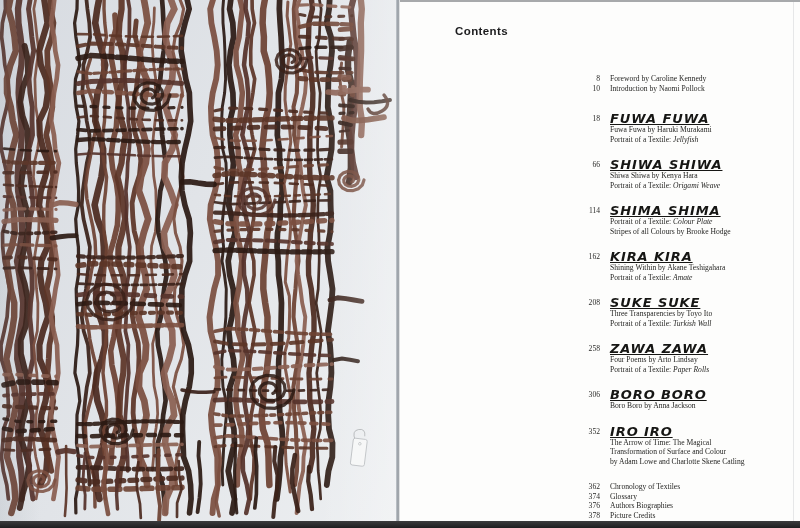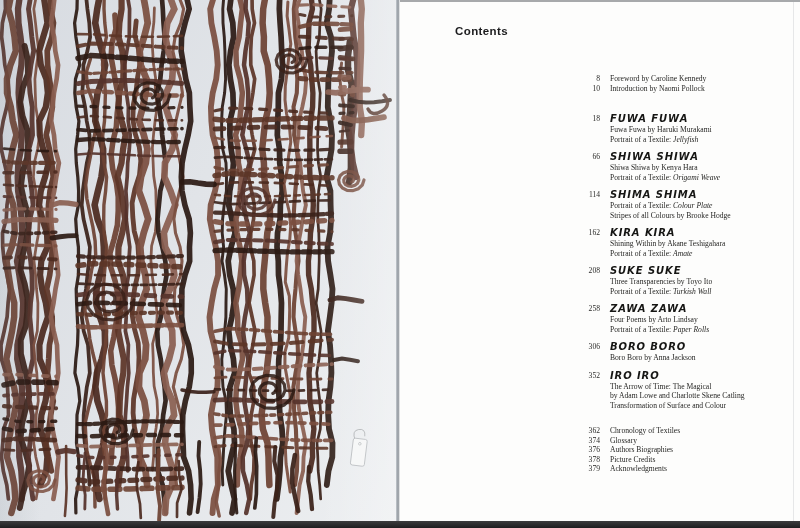--- a/index.html
+++ b/index.html
@@ -35,24 +35,24 @@
     font-family:"Liberation Sans", sans-serif; font-weight:600;
     font-size:11.5px; letter-spacing:.4px; color:#1b1b1d;
   }
   .toc { position:absolute; left:185px; top:74px; width:212px; }
   .row { display:flex; font-size:7.6px; line-height:9.5px; }
   .num { width:15px; text-align:right; margin-right:10px; flex:none; color:#2b2b29; }
   .lbl { flex:1; }
   .lbl i { }
   .front { margin-bottom:21px; }
   .chapter { margin-bottom:8px; }
-  .row.head { line-height:10px; margin-bottom:1px; }
+  .row.head { line-height:10px; margin-bottom:1px;margin-top:16px; }
   .ch-name {
     font-family:"DejaVu Sans", sans-serif; font-weight:bold; font-style:italic;
-    font-size:10px; letter-spacing:.9px; color:#161614;
+    font-size:13px; letter-spacing:.9px; color:#161614;text-decoration:underline;
   }
   .back { margin-top:16px; }
   
   .bottom-strip {
     position:absolute; left:0; top:521px; width:800px; height:7px;
     background:linear-gradient(to bottom,#3c3c3e,#1e1e20);
   }
 </style>
 </head>
 <body>
@@ -356,25 +356,25 @@
             <div class="row head">
               <span class="num">352</span>
               <span class="lbl ch-name">IRO IRO</span>
             </div>
             <div class="row">
               <span class="num"></span>
               <span class="lbl">The Arrow of Time: The Magical</span>
             </div>
             <div class="row">
               <span class="num"></span>
+              <span class="lbl">Transformation of Surface and Colour</span>
+            </div>
+            <div class="row">
+              <span class="num"></span>
               <span class="lbl">by Adam Lowe and Charlotte Skene Catling</span>
-            </div>
-            <div class="row">
-              <span class="num"></span>
-              <span class="lbl">Transformation of Surface and Colour</span>
             </div>
           </div>
         </div>
       <div class="back" id="back-list">
           <div class="row">
             <span class="num">362</span>
             <span class="lbl">Chronology of Textiles</span>
           </div>
           <div class="row">
             <span class="num">374</span>

